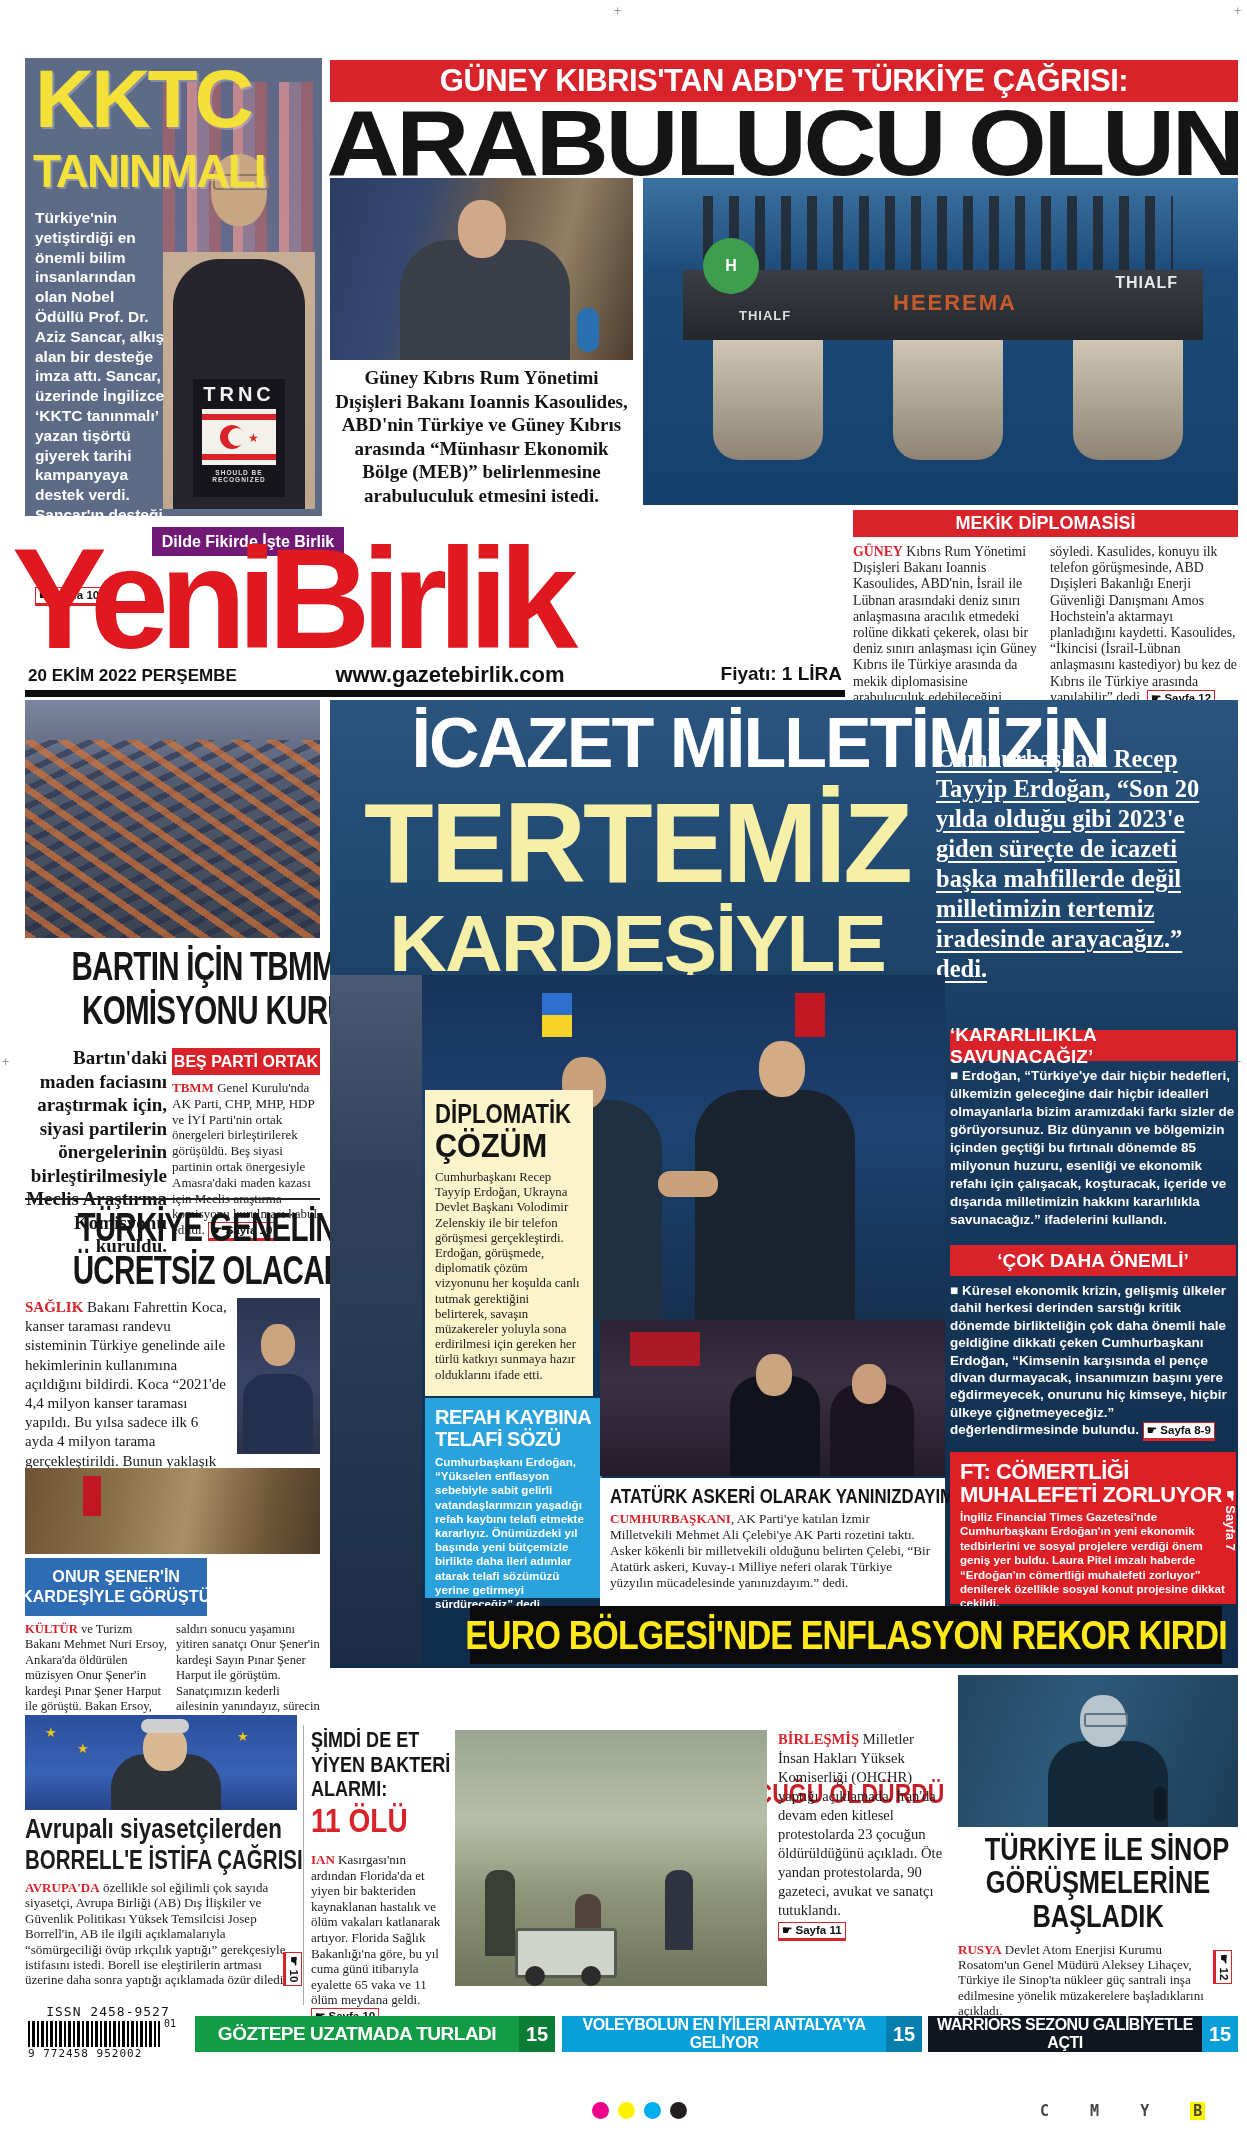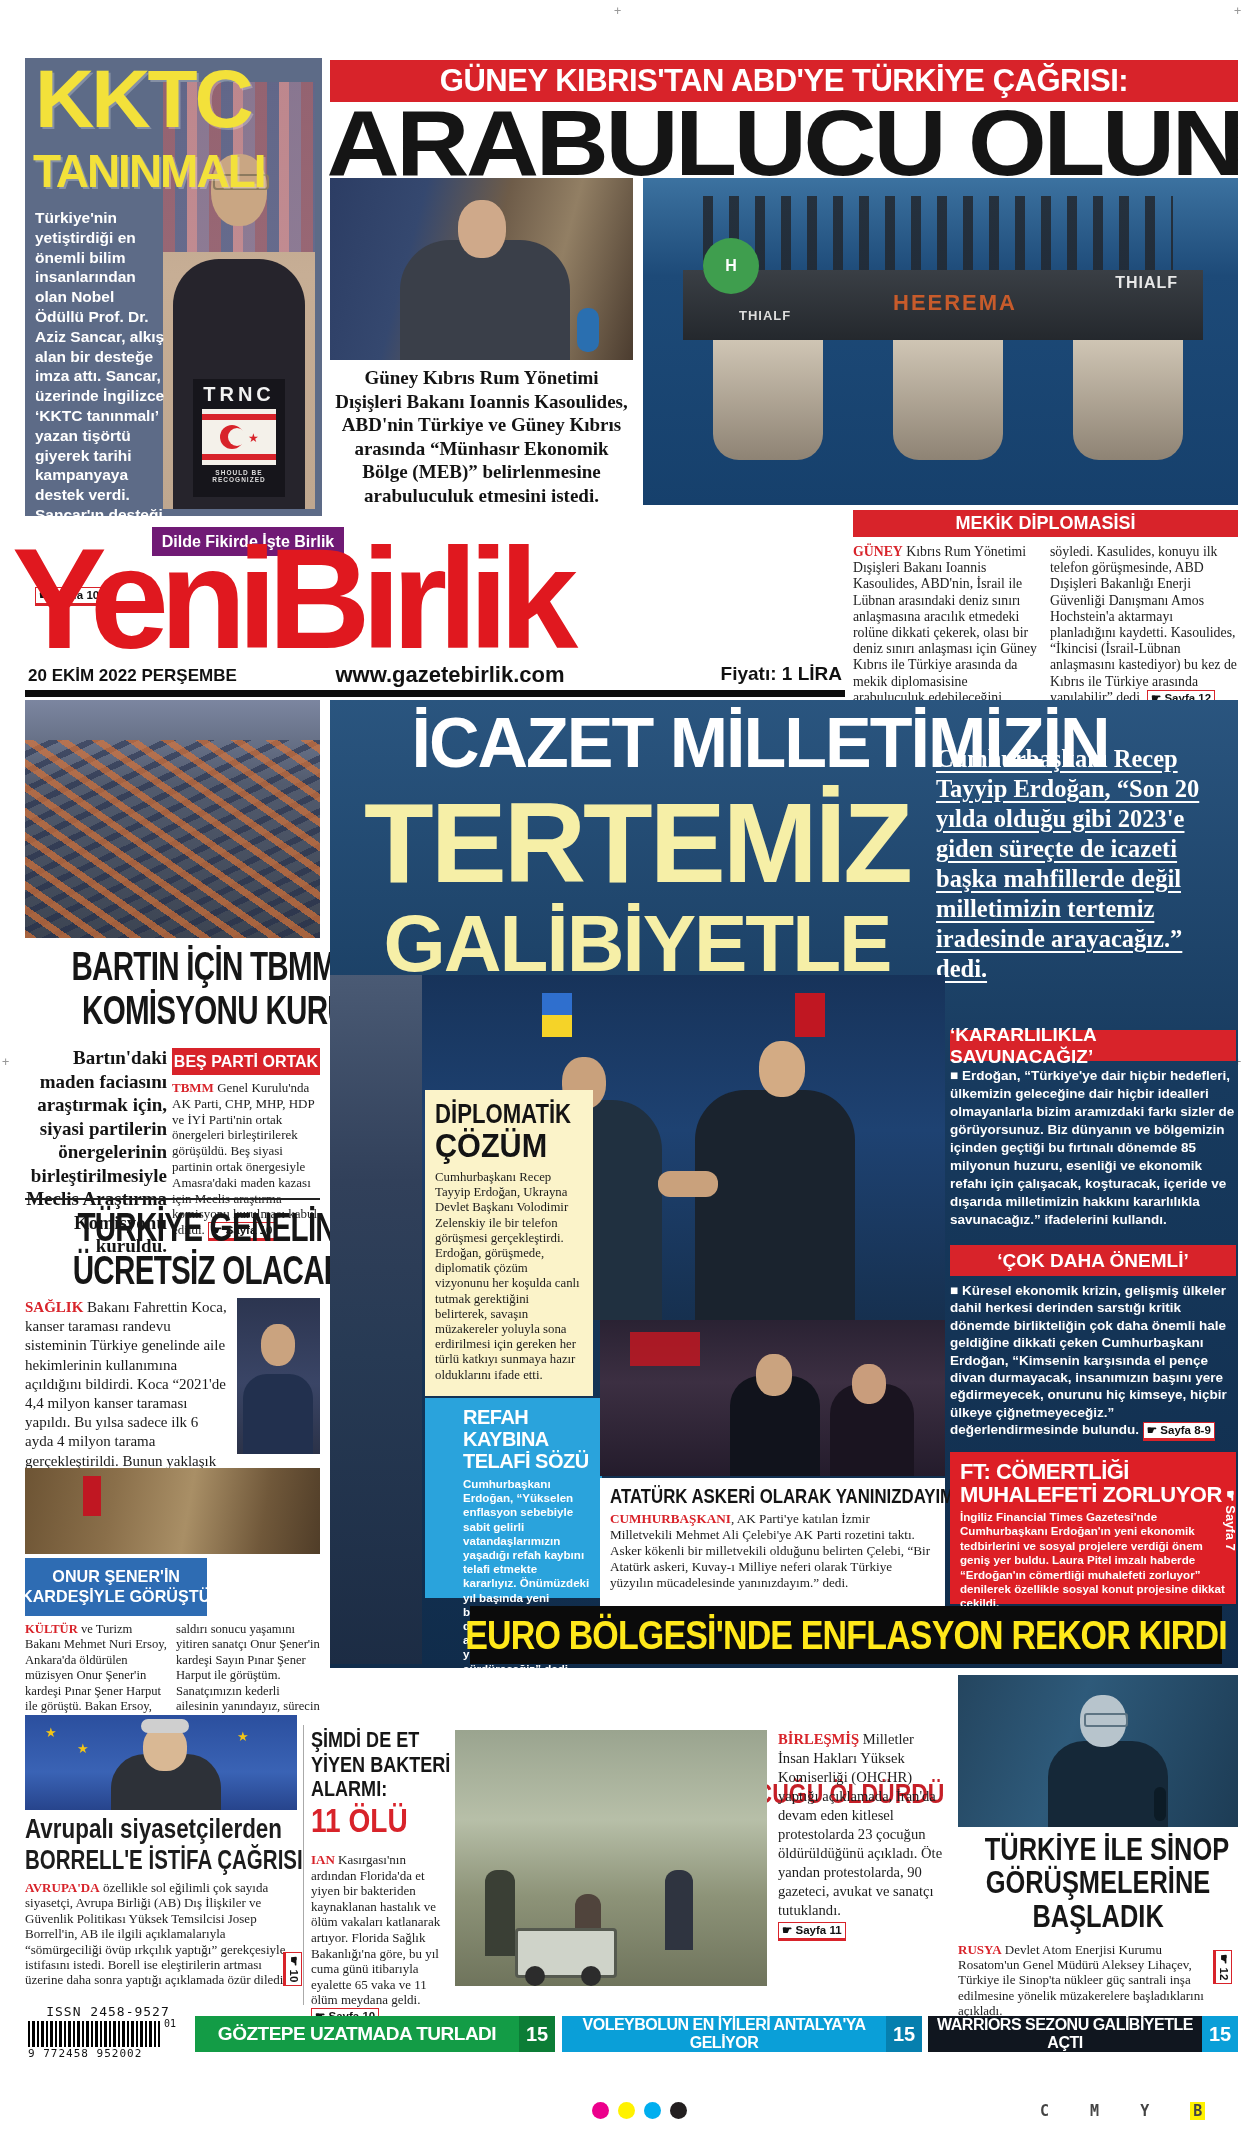--- a/index.html
+++ b/index.html
@@ -198,21 +198,21 @@
   </div>
 
   <div class="b navy" style="left:330px;top:700px;width:908px;height:968px;">
     <div class="b ctr" style="left:0;top:8px;width:860px;">
       <span class="condX" style="font-size:70px;font-weight:700;letter-spacing:-2px;color:#fff;line-height:1;">İCAZET MİLLETİMİZİN</span>
     </div>
     <div class="b ctr" style="left:4px;top:86px;width:606px;">
       <span class="condX" style="font-size:114px;font-weight:700;letter-spacing:-3px;color:#f6efa7;line-height:1;">TERTEMİZ</span>
     </div>
     <div class="b ctr" style="left:4px;top:204px;width:606px;">
-      <span class="condX" style="font-size:80px;font-weight:700;letter-spacing:-2px;color:#f6efa7;line-height:1;">GALİBİYETLE</span>
+      <span class="condX" style="font-size:80px;font-weight:700;letter-spacing:-2px;color:#f6efa7;line-height:1;">KARDEŞİYLE</span>
     </div>
     <div class="b serif" style="left:606px;top:44px;width:296px;color:#fff;font-weight:700;font-size:24.5px;line-height:30px;text-decoration:underline;text-underline-offset:4px;">Cumhurbaşkanı Recep Tayyip Erdoğan, “Son 20 yılda olduğu gibi 2023'e giden süreçte de icazeti başka mahfillerde değil milletimizin tertemiz iradesinde arayacağız.” dedi.</div>
 
     <div class="b photo" style="left:0;top:275px;width:92px;height:689px;background:linear-gradient(180deg,#4a5a74 0%,#31405a 30%,#273a54 55%,#1c2c44 100%);"></div>
 
     <div class="b photo" style="left:92px;top:275px;width:523px;height:345px;background:linear-gradient(180deg,#17335a 0%,#1e4272 45%,#16304f 100%);">
       <div class="b" style="left:120px;top:18px;width:30px;height:44px;background:linear-gradient(180deg,#2f6fce 50%,#f5d328 50%);"></div>
       <div class="b" style="right:120px;top:18px;width:30px;height:44px;background:#c01722;"></div>
       <div class="b" style="left:90px;bottom:0;width:150px;height:220px;background:#203040;border-radius:50px 50px 0 0;"></div>
       <div class="b" style="right:90px;bottom:0;width:160px;height:230px;background:#1a232e;border-radius:50px 50px 0 0;"></div>
@@ -223,21 +223,21 @@
 
     <div class="b" style="left:95px;top:390px;width:168px;height:306px;background:#fbf3c9;padding:0;">
       <div style="padding:10px 10px 0 10px;">
         <span class="condL" style="font-size:27px;font-weight:700;transform:scaleX(.82);color:#141414;line-height:1.05;">DİPLOMATİK</span><br>
         <span class="condL" style="font-size:34px;font-weight:700;transform:scaleX(.9);color:#141414;line-height:1.05;">ÇÖZÜM</span>
         <div class="serif" style="margin-top:6px;font-size:12.8px;line-height:15.2px;color:#1c1c1c;">Cumhurbaşkanı Recep Tayyip Erdoğan, Ukrayna Devlet Başkanı Volodimir Zelenskiy ile bir telefon görüşmesi gerçekleştirdi. Erdoğan, görüşmede, diplomatik çözüm vizyonunu her koşulda canlı tutmak gerektiğini belirterek, savaşın müzakereler yoluyla sona erdirilmesi için gereken her türlü katkıyı sunmaya hazır olduklarını ifade etti.</div>
       </div>
     </div>
 
     <div class="b" style="left:95px;top:698px;width:177px;height:200px;background:#2aa3dc;">
-      <div style="padding:8px 10px 0 10px;margin-left:28px;">
+      <div style="padding:8px 10px 0 10px;">
         <div style="color:#fff;font-weight:700;font-size:20px;line-height:22px;letter-spacing:-.5px;">REFAH KAYBINA TELAFİ SÖZÜ</div>
         <div style="margin-top:5px;color:#fff;font-weight:700;font-size:11.6px;line-height:14.2px;">Cumhurbaşkanı Erdoğan, “Yükselen enflasyon sebebiyle sabit gelirli vatandaşlarımızın yaşadığı refah kaybını telafi etmekte kararlıyız. Önümüzdeki yıl başında yeni bütçemizle birlikte daha ileri adımlar atarak telafi sözümüzü yerine getirmeyi sürdüreceğiz” dedi.</div>
       </div>
     </div>
 
     <div class="b photo" style="left:270px;top:620px;width:345px;height:156px;background:linear-gradient(180deg,#2a2233 0%,#3c2f42 40%,#241c2c 100%);">
       <div class="b" style="left:30px;top:12px;width:70px;height:34px;background:#c01722;opacity:.85;"></div>
       <div class="b" style="left:130px;bottom:0;width:90px;height:100px;background:#11131c;border-radius:30px 30px 0 0;"></div>
       <div class="b" style="left:230px;bottom:0;width:84px;height:92px;background:#1a1420;border-radius:30px 30px 0 0;"></div>
       <div class="b" style="left:156px;top:34px;width:36px;height:42px;background:#caa37f;border-radius:46%;"></div>

